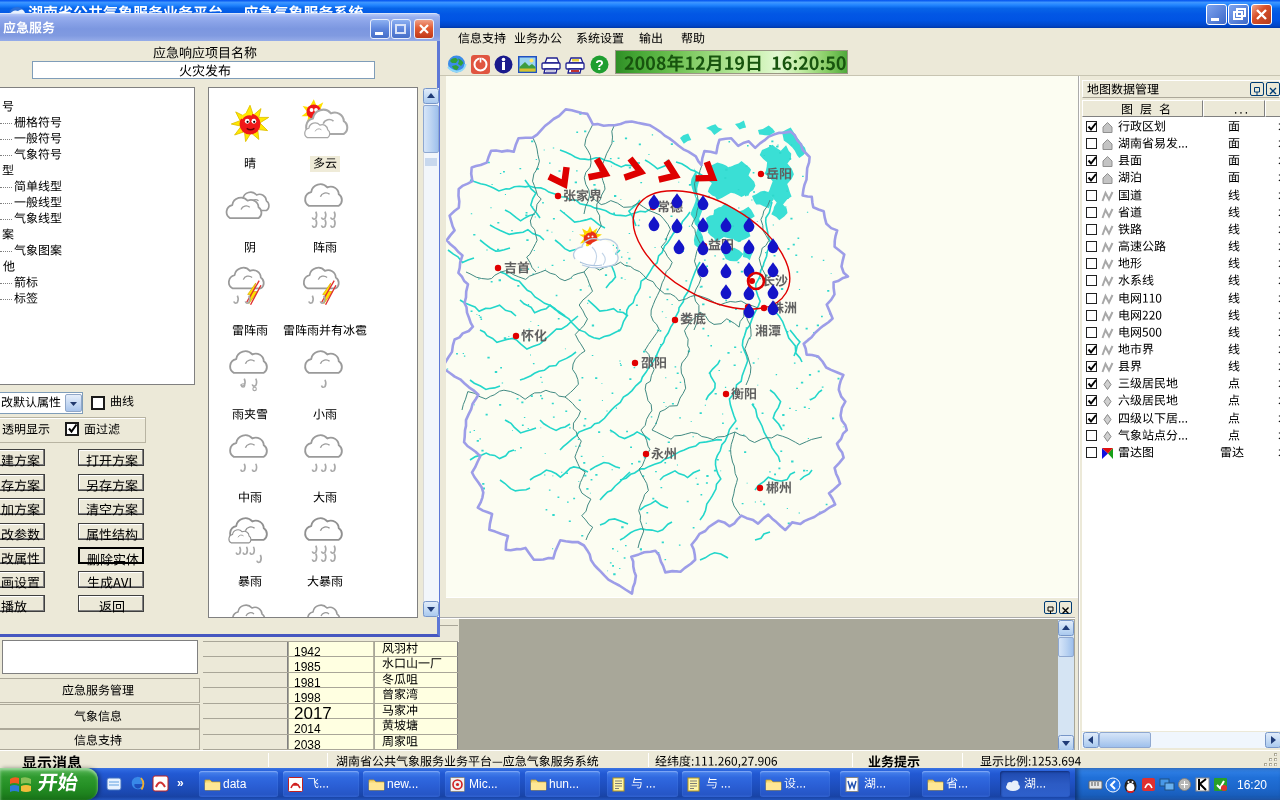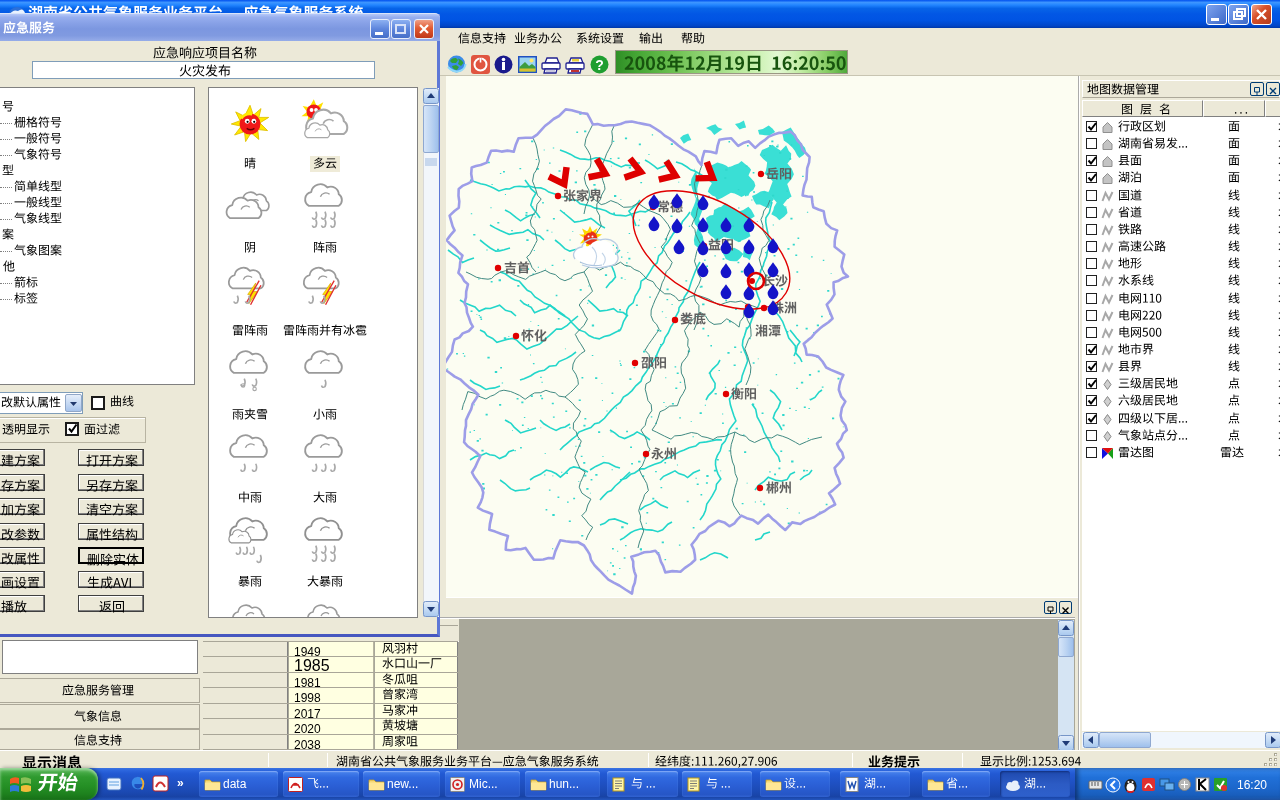--- a/index.html
+++ b/index.html
@@ -791,31 +791,31 @@
  <div class="bprow" style="top:6.0px"></div>
     <div class="bprow" style="top:21.5px"></div>
     <div class="bprow" style="top:37.0px"></div>
     <div class="bprow" style="top:52.5px"></div>
     <div class="bprow" style="top:68.0px"></div>
     <div class="bprow" style="top:83.5px"></div>
     <div class="bprow" style="top:99.0px"></div>
     <div class="bprow" style="top:114.5px"></div>
     <div class="bprow" style="top:130.0px"></div>
     <div class="bprow" style="top:145.5px"></div>
-    <div class="abs" style="left:91px;top:22.5px;width:70px"><span style="font-size:12px">1949</span></div>
+    <div class="abs" style="left:91px;top:22.5px;width:70px"><span style="font-size:12px">1942</span></div>
     <div class="abs" style="left:179px;top:22.5px">
       <svg class="tx" width="36" height="12" style="overflow:visible" viewBox="0 0 36 12">
         <g fill="#000000">
           <use href="#r98CE" transform="translate(0,0) scale(0.048)"></use>
           <use href="#r7FBD" transform="translate(12,0) scale(0.048)"></use>
           <use href="#r6751" transform="translate(24,0) scale(0.048)"></use>
         </g>
       </svg>
     </div>
-    <div class="abs" style="left:91px;top:38.0px;width:70px"><span style="font-size:16px">1985</span></div>
+    <div class="abs" style="left:91px;top:38.0px;width:70px"><span style="font-size:12px">1985</span></div>
     <div class="abs" style="left:179px;top:38.0px">
       <svg class="tx" width="60" height="12" style="overflow:visible" viewBox="0 0 60 12">
         <g fill="#000000">
           <use href="#r6C34" transform="translate(0,0) scale(0.048)"></use>
           <use href="#r53E3" transform="translate(12,0) scale(0.048)"></use>
           <use href="#r5C71" transform="translate(24,0) scale(0.048)"></use>
           <use href="#r4E00" transform="translate(36,0) scale(0.048)"></use>
           <use href="#r5382" transform="translate(48,0) scale(0.048)"></use>
         </g>
       </svg>
@@ -833,31 +833,31 @@
     <div class="abs" style="left:91px;top:69.0px;width:70px"><span style="font-size:12px">1998</span></div>
     <div class="abs" style="left:179px;top:69.0px">
       <svg class="tx" width="36" height="12" style="overflow:visible" viewBox="0 0 36 12">
         <g fill="#000000">
           <use href="#r66FE" transform="translate(0,0) scale(0.048)"></use>
           <use href="#r5BB6" transform="translate(12,0) scale(0.048)"></use>
           <use href="#r6E7E" transform="translate(24,0) scale(0.048)"></use>
         </g>
       </svg>
     </div>
-    <div class="abs" style="left:91px;top:84.5px;width:70px"><span style="font-size:12px">2017</span></div>
+    <div class="abs" style="left:91px;top:84.5px;width:70px"><span style="font-size:17px">2017</span></div>
     <div class="abs" style="left:179px;top:84.5px">
       <svg class="tx" width="36" height="12" style="overflow:visible" viewBox="0 0 36 12">
         <g fill="#000000">
           <use href="#r9A6C" transform="translate(0,0) scale(0.048)"></use>
           <use href="#r5BB6" transform="translate(12,0) scale(0.048)"></use>
           <use href="#r51B2" transform="translate(24,0) scale(0.048)"></use>
         </g>
       </svg>
     </div>
-    <div class="abs" style="left:91px;top:100.0px;width:70px"><span style="font-size:12px">2020</span></div>
+    <div class="abs" style="left:91px;top:100.0px;width:70px"><span style="font-size:12px">2014</span></div>
     <div class="abs" style="left:179px;top:100.0px">
       <svg class="tx" width="36" height="12" style="overflow:visible" viewBox="0 0 36 12">
         <g fill="#000000">
           <use href="#r9EC4" transform="translate(0,0) scale(0.048)"></use>
           <use href="#r5761" transform="translate(12,0) scale(0.048)"></use>
           <use href="#r5858" transform="translate(24,0) scale(0.048)"></use>
         </g>
       </svg>
     </div>
     <div class="abs" style="left:91px;top:115.5px;width:70px"><span style="font-size:12px">2038</span></div>

